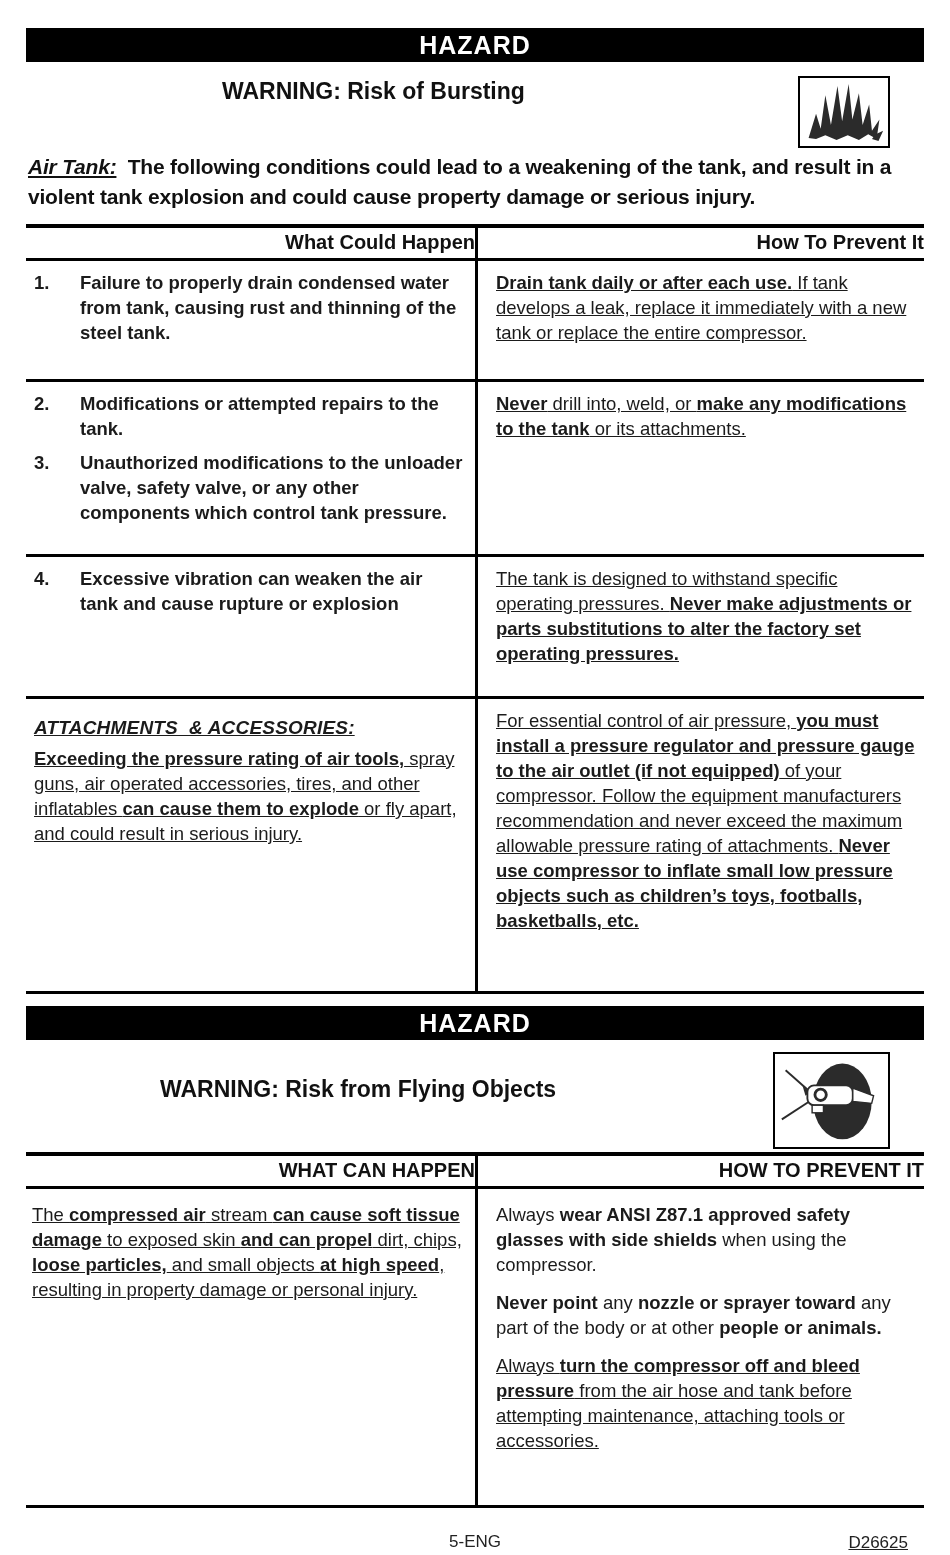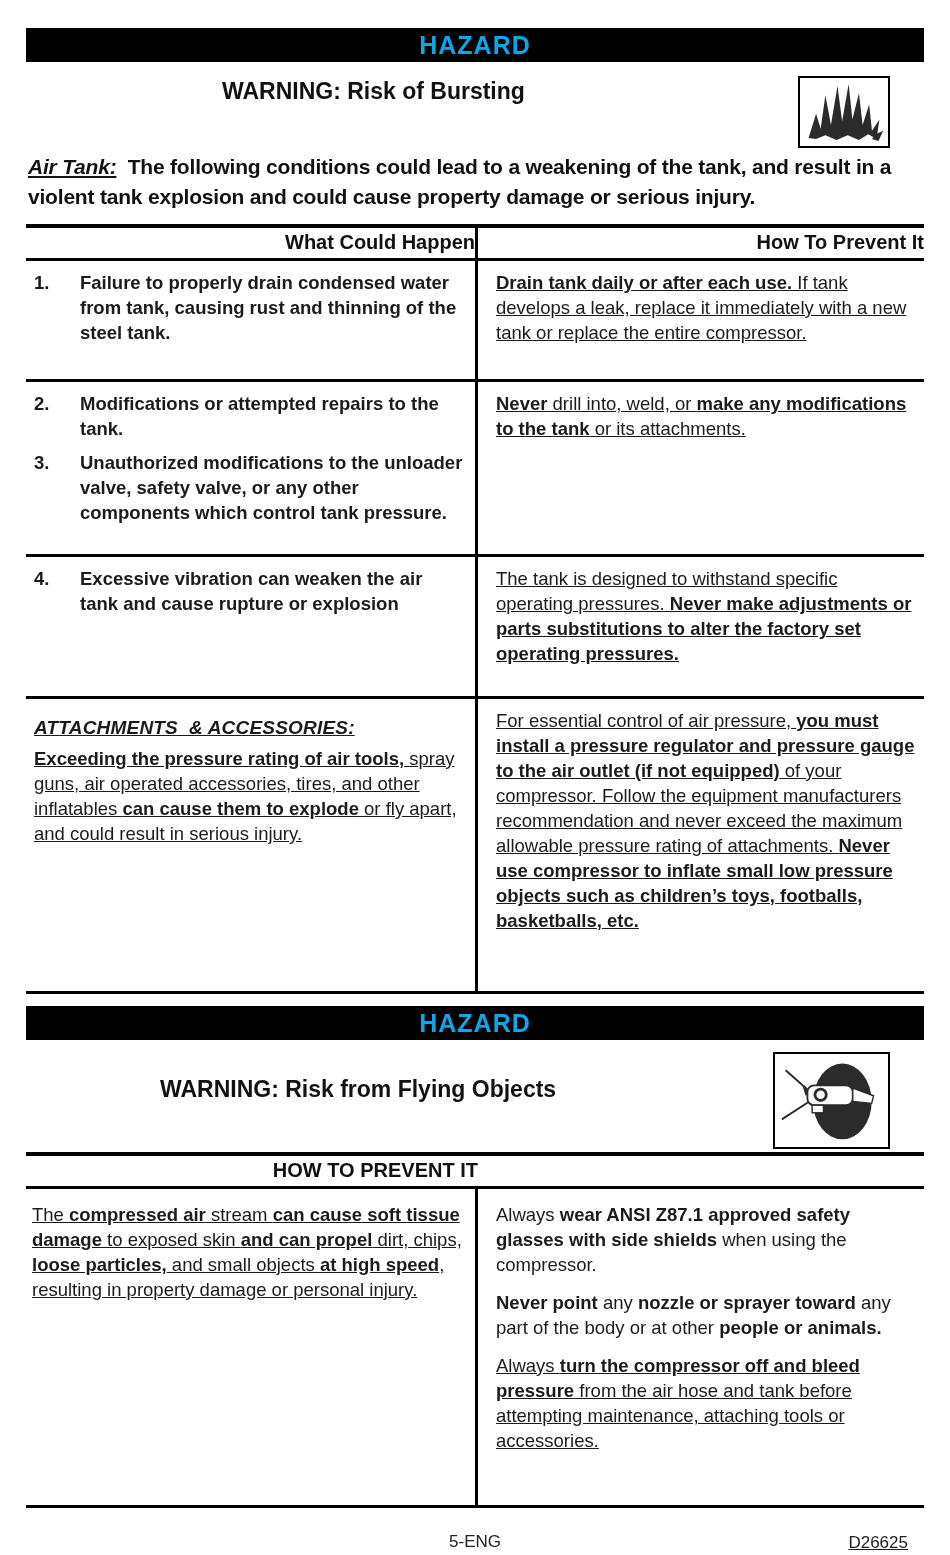--- a/index.html
+++ b/index.html
@@ -5,21 +5,21 @@
   html, body { margin:0; padding:0; background:#ffffff; }
   body {
     width:950px; height:1555px; overflow:hidden;
     font-family:"Liberation Sans", sans-serif;
     color:#1b1b1b;
   }
   .page { position:relative; width:950px; height:1555px; background:#fff; }
   .content { margin:0 26px; }
 
   .banner {
-    height:34px; background:#000; color:#0ea5e9;
+    height:34px; background:#000; color:#ffffff;
     font-size:25px; font-weight:700; text-align:center;
     line-height:35px; letter-spacing:1px;
   }
   #banner1 { margin-top:28px; }
   #banner2 { margin-top:12px; }
 
   .warn-area { position:relative; }
   #warn1 { height:90px; }
   #warn2 { height:112px; }
   .warn-title { position:absolute; font-size:23px; font-weight:700; color:#111; }
@@ -153,20 +153,21 @@
           <rect x="31" y="30" width="48" height="21" rx="7" fill="#ffffff" stroke="#2b2b2b" stroke-width="2"></rect>
           <circle cx="45" cy="40" r="6" fill="#ffffff" stroke="#2b2b2b" stroke-width="3"></circle>
           <path d="M79 33 L101 41 L99 49 L79 47 Z" fill="#ffffff" stroke="#2b2b2b" stroke-width="1.5"></path>
           <rect x="36" y="51" width="12" height="8" fill="#ffffff" stroke="#2b2b2b" stroke-width="1.5"></rect>
         </svg>
       </div>
     </div>
 
     <div class="htable" id="table2">
       <div class="trow">
+        <div class="hc cl">WHAT CAN HAPPEN</div>
         <div class="hc">HOW TO PREVENT IT</div>
       </div>
       <div class="trow row-b2">
         <div class="cl cell">
           <div class="para"><span>The </span><span style="font-weight: 700;">compressed air</span><span> stream </span><span style="font-weight: 700;">can cause soft tissue damage</span><span> to exposed skin </span><span style="font-weight: 700;">and can propel</span><span> dirt, chips, </span><span style="font-weight: 700;">loose particles,</span><span> and small objects </span><span style="font-weight: 700;">at high speed</span><span>, resulting in property damage or personal injury.</span></div>
         </div>
         <div class="cr cell">
           <div class="para"><span>Always </span><span style="font-weight: 700;">wear ANSI Z87.1 approved safety glasses with side shields</span><span> when using the compressor.</span></div>
           <div class="para"><span style="font-weight: 700;">Never point</span><span> any </span><span style="font-weight: 700;">nozzle or sprayer toward</span><span> any part of the body or at other </span><span style="font-weight: 700;">people or animals.</span></div>
           <div class="para"><span>Always </span><span style="font-weight: 700;">turn the compressor off and bleed pressure</span><span> from the air hose and tank before attempting maintenance, attaching tools or accessories.</span></div>

